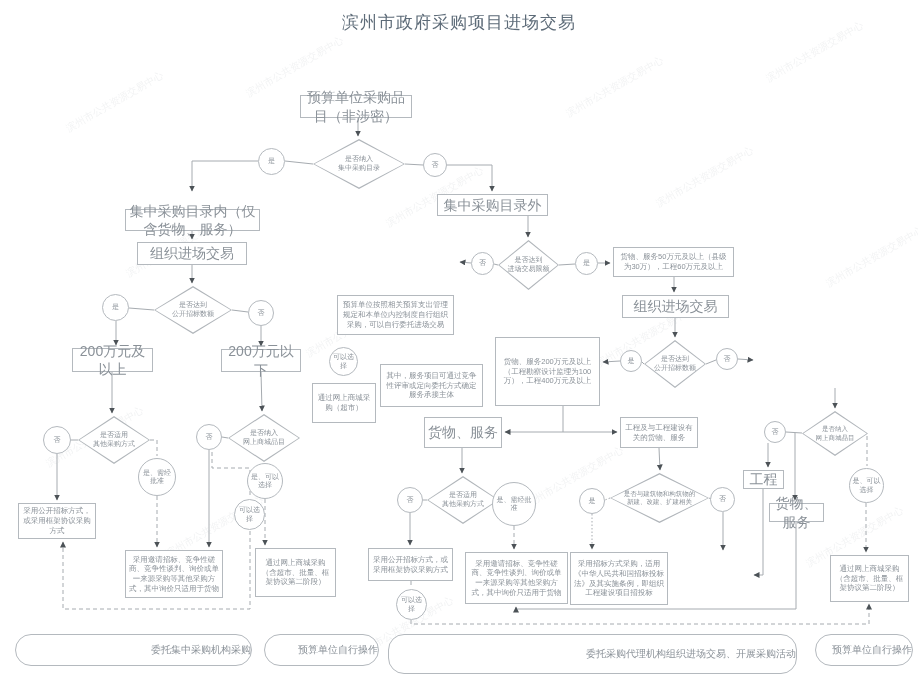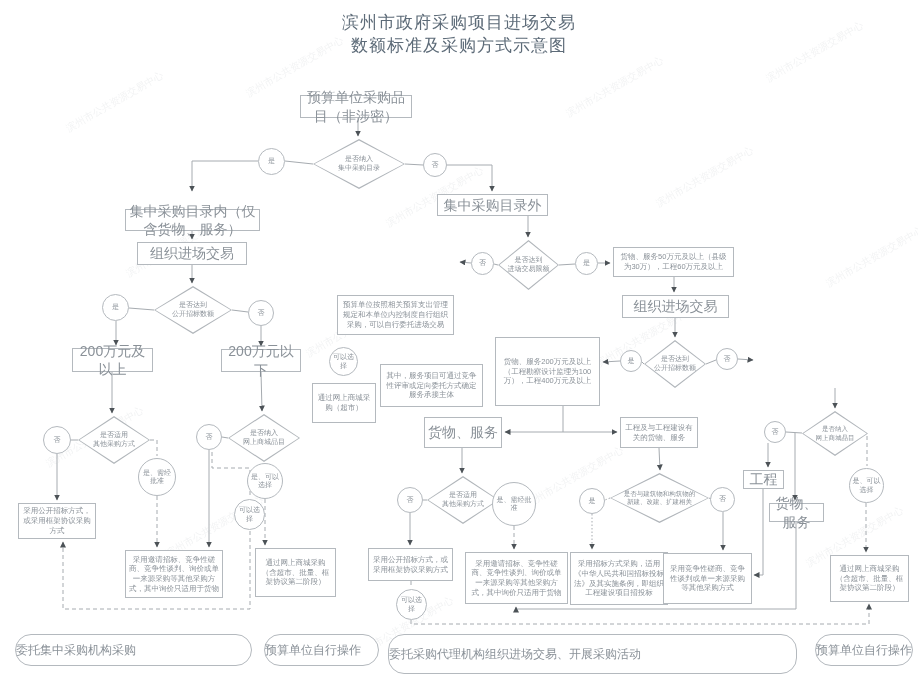--- a/index.html
+++ b/index.html
@@ -11,22 +11,22 @@
   .bx{background:#fff;border:1px solid #b4b9be;padding:1px 3px;}
   .cc{background:#fff;border:1px solid #b4b9be;border-radius:50%;font-size:7px;line-height:1.15;padding:1px;}
   .dm{font-size:7px;line-height:1.25;white-space:pre-line;}
   .dm::before{content:"";position:absolute;inset:0;background:#b0b5ba;
       clip-path:polygon(50% 0,100% 50%,50% 100%,0 50%);}
   .dm::after{content:"";position:absolute;inset:1.4px;background:#fff;
       clip-path:polygon(50% 0,100% 50%,50% 100%,0 50%);}
   .dm span{position:relative;z-index:1;}
   .sm{font-size:7.5px;}
   .xs{font-size:6.5px;}
-  .lane{position:absolute;z-index:2;box-sizing:border-box;display:flex;align-items:center;justify-content:flex-start;
-      background:#fff;border:1px solid #b4b9be;border-radius:16px;font-size:12px;color:#8a9198;}
+  .lane{position:absolute;z-index:2;box-sizing:border-box;display:flex;align-items:center;justify-content:flex-end;
+      background:#fff;border:1px solid #b4b9be;border-radius:16px;font-size:10px;color:#8a9198;}
   #ttl{position:absolute;left:0;top:12px;width:918px;text-align:center;z-index:2;
       color:#5d6b78;font-size:17px;font-weight:500;letter-spacing:1px;line-height:1.35;}
 </style>
 </head>
 <body>
 
 <div id="stage">
 
   <span class="wm" style="left:60px;top:95px">滨州市公共资源交易中心</span>
   <span class="wm" style="left:240px;top:60px">滨州市公共资源交易中心</span>
@@ -39,21 +39,20 @@
   <span class="wm" style="left:300px;top:320px">滨州市公共资源交易中心</span>
   <span class="wm" style="left:590px;top:330px">滨州市公共资源交易中心</span>
   <span class="wm" style="left:820px;top:250px">滨州市公共资源交易中心</span>
   <span class="wm" style="left:160px;top:520px">滨州市公共资源交易中心</span>
   <span class="wm" style="left:520px;top:470px">滨州市公共资源交易中心</span>
   <span class="wm" style="left:800px;top:530px">滨州市公共资源交易中心</span>
   <span class="wm" style="left:350px;top:620px">滨州市公共资源交易中心</span>
 
   <div id="ttl">
     <div>滨州市政府采购项目进场交易</div>
-    <div>数额标准及采购方式示意图</div>
   </div>
 
   <svg id="wires" width="918" height="679">
     <defs>
       <marker id="arw" markerWidth="7" markerHeight="7" refX="5.5" refY="3" orient="auto">
         <path d="M0,0 L6,3 L0,6 z" fill="#4c5257"></path>
       </marker>
     </defs>
     <g fill="none" stroke="#a6abb0" stroke-width="1">
       <polyline points="358,117 358,136" marker-end="url(#arw)"></polyline>
@@ -239,23 +238,20 @@
     </div>
   <div class="nd bx sm" style="left:368px;top:548px;width:85px;height:33px">
       <span>采用公开招标方式，或采用框架协议采购方式</span>
     </div>
   <div class="nd bx sm" style="left:465px;top:552px;width:103px;height:52px">
       <span>采用邀请招标、竞争性磋商、竞争性谈判、询价或单一来源采购等其他采购方式，其中询价只适用于货物</span>
     </div>
   <div class="nd bx sm" style="left:570px;top:552px;width:98px;height:53px">
       <span>采用招标方式采购，适用《中华人民共和国招标投标法》及其实施条例，即组织工程建设项目招投标</span>
     </div>
-  <div class="nd bx sm" style="left:663px;top:553px;width:89px;height:51px">
-      <span>采用竞争性磋商、竞争性谈判或单一来源采购等其他采购方式</span>
-    </div>
   <div class="nd cc" style="left:396px;top:589px;width:31px;height:31px">
       <span>可以选择</span>
     </div>
 
   <div class="nd dm xs" style="left:802px;top:411px;width:66px;height:45px"><span>是否纳入
 网上商城品目</span></div>
   <div class="nd cc" style="left:764px;top:421px;width:22px;height:22px">
       <span>否</span>
     </div>
   <div class="nd bx" style="left:743px;top:470px;width:41px;height:19px">

